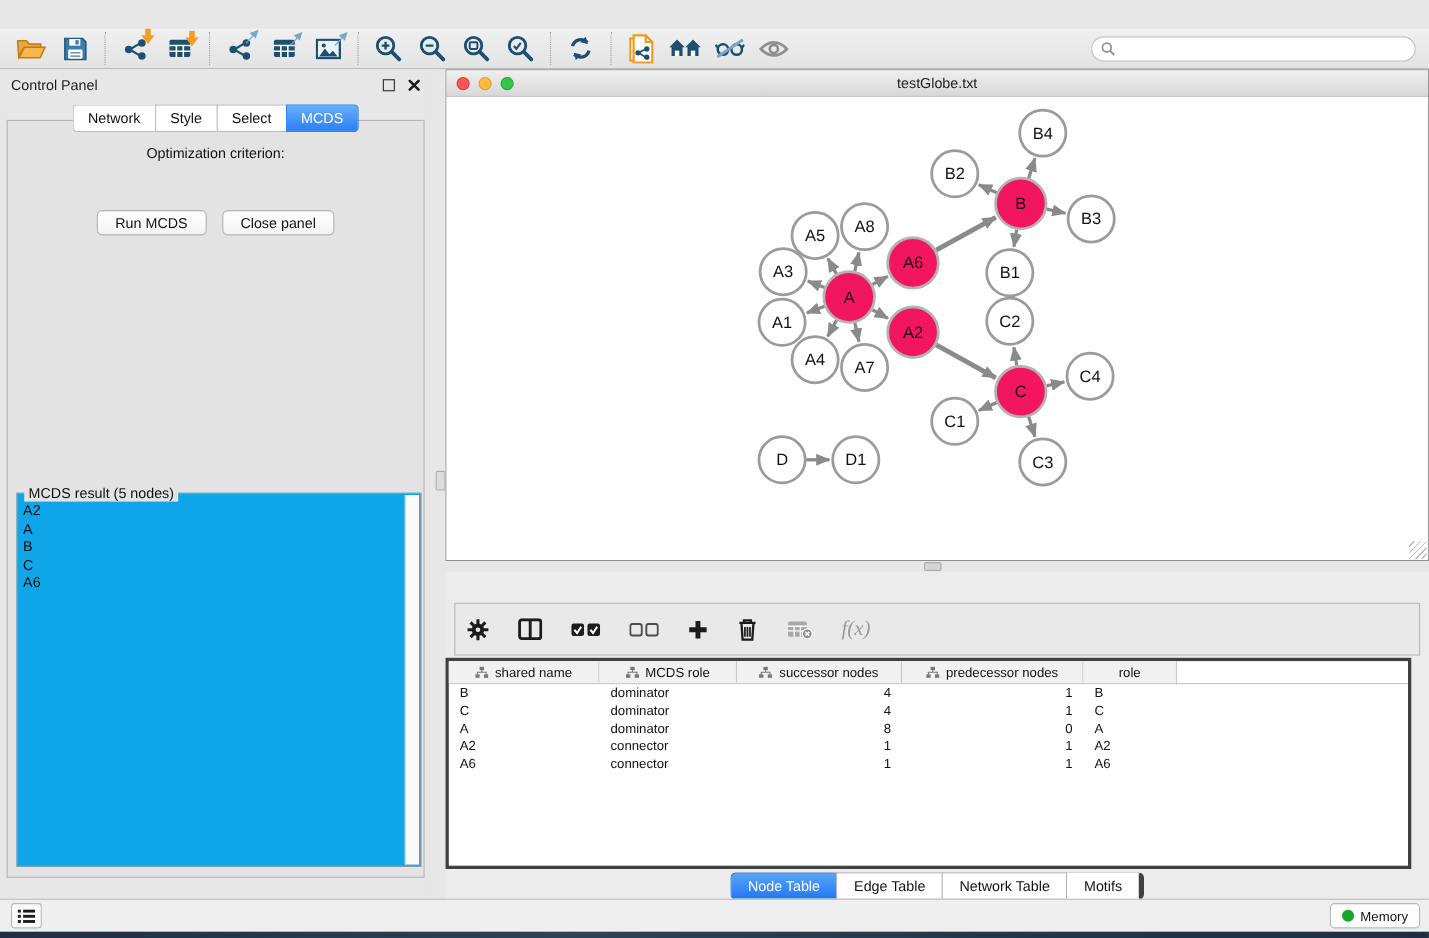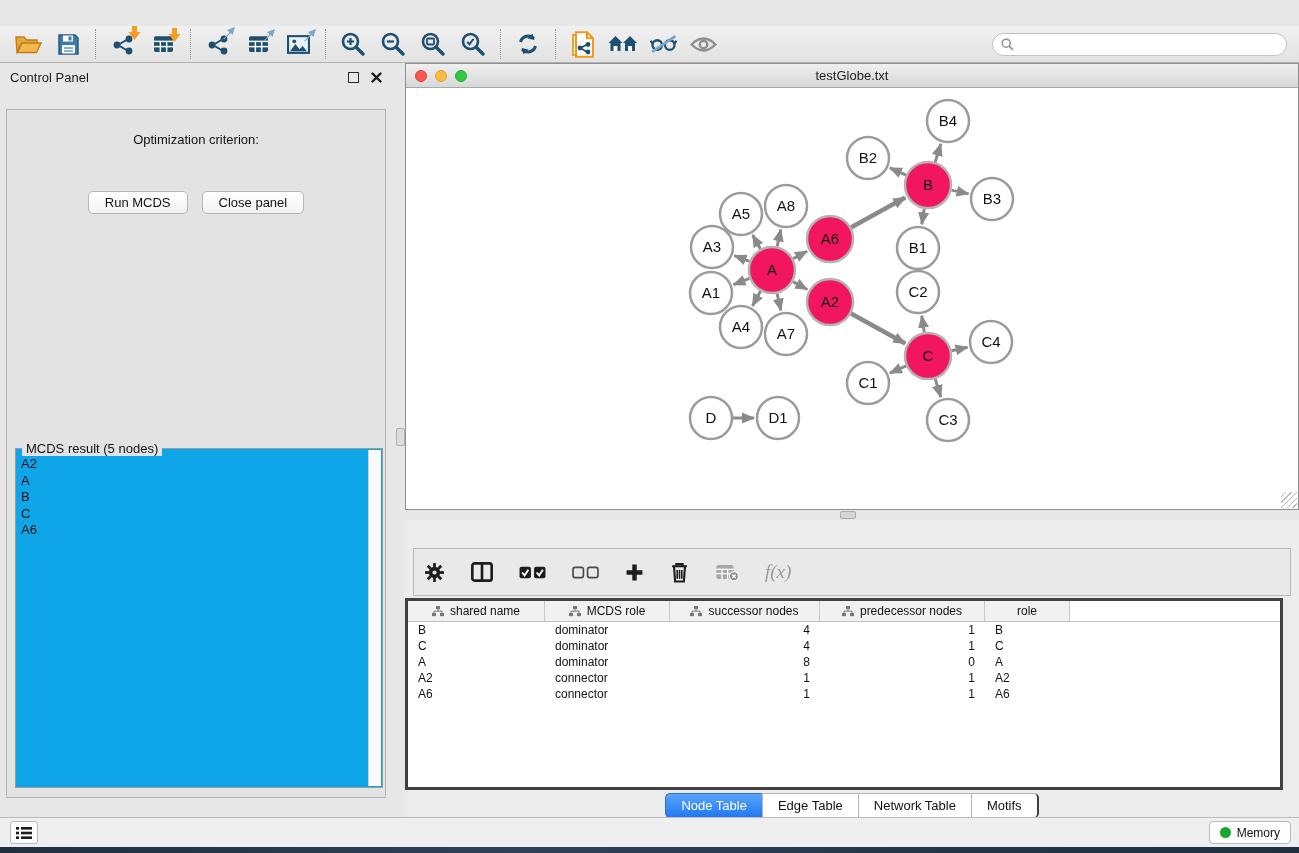--- a/index.html
+++ b/index.html
@@ -81,21 +81,21 @@
   .tbl { position:absolute; left:0; top:78px; width:878px; height:192px; background:#fff; border:3px solid #404040; }
   .tbl-head { display:flex; height:21px; border-bottom:1px solid #c3c3c3; }
   .th-cell { background:#f1f1f1; border-right:1px solid #c8c8c8; display:flex; align-items:center; justify-content:center; gap:6px;
     font-size:12px; color:#111; cursor:pointer; }
   .tbl-row { display:flex; height:16px; align-items:center; }
   .td-cell { font-size:12px; color:#111; padding:0 10px; white-space:nowrap; }
   .td-cell.num { text-align:right; }
   .tp-tabs { position:absolute; left:0; right:0; top:273px; display:flex; justify-content:center; }
   .seg-tab { font-size:13px; padding:4px 15px; background:#fff; border:1px solid #b4b4b4; border-right:none; color:#111; cursor:pointer; }
   .seg-tab:first-child { border-radius:5px 0 0 5px; }
-  .seg-tab:last-child { border-right:2px solid #404040; border-radius:0 5px 5px 0; }
+  .seg-tab:last-child { border-right:5px solid #404040; border-radius:0 5px 5px 0; }
   .seg-tab.active { background:linear-gradient(#59a5fb,#2178f2); color:#fff; border-color:#2f74cf; }
 
   
   .statusbar { position:absolute; left:0; top:817px; width:100%; height:30px; background:#efefef; border-top:1px solid #bcbcbc; display:flex; align-items:center; }
   .sb-left-btn { margin-left:10px; width:28px; height:23px; background:#fbfbfb; border:1px solid #b9b9b9; border-radius:3px;
     display:flex; align-items:center; justify-content:center; cursor:pointer; }
   .memory-btn { margin-left:auto; margin-right:8px; height:23px; background:#fdfdfd; border:1px solid #b9b9b9; border-radius:4px;
     display:flex; align-items:center; gap:6px; padding:0 10px; font-size:12px; color:#111; cursor:pointer; }
   .mem-dot { width:11px; height:11px; border-radius:50%; background:#17a62e; }
   .desktop-strip { position:absolute; left:0; top:847px; width:100%; height:6px; background:linear-gradient(90deg,#1f2f40,#2e4157 40%,#24364a 70%,#1f2f40); }
@@ -329,20 +329,26 @@
       <div class="panel-head">
         <span class="ptitle">Control Panel</span>
         <span class="spacer"></span>
         <span class="float-ic"></span>
         <span class="close-ic">
             <svg width="11" height="11" viewBox="0 0 11 11">
               <path d="M1.5 1.5 L9.5 9.5 M9.5 1.5 L1.5 9.5" stroke="#1c1c1c" stroke-width="2.4" stroke-linecap="round"></path>
             </svg>
           </span>
       </div>
+      <div class="cp-tabs" id="cp-tabs">
+          <span class="cp-tab">Network</span>
+          <span class="cp-tab">Style</span>
+          <span class="cp-tab">Select</span>
+          <span class="cp-tab active">MCDS</span>
+        </div>
       <div class="cp-box">
         <div class="opt-label">Optimization criterion:</div>
         <div class="btn-row">
           <button class="mac-btn">Run MCDS</button>
           <button class="mac-btn">Close panel</button>
         </div>
         <div class="result-fs">
           <span class="result-legend">MCDS result (5 nodes)</span>
           <div class="result-list" id="cp-results">
               <div class="result-item">A2</div>

